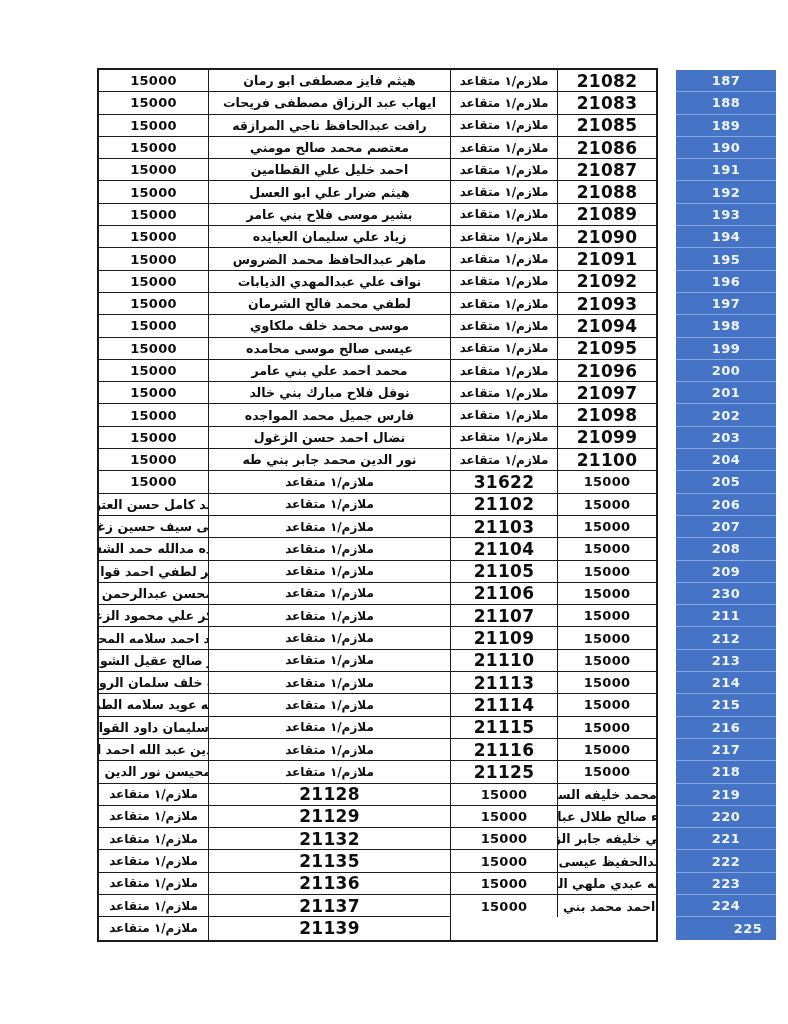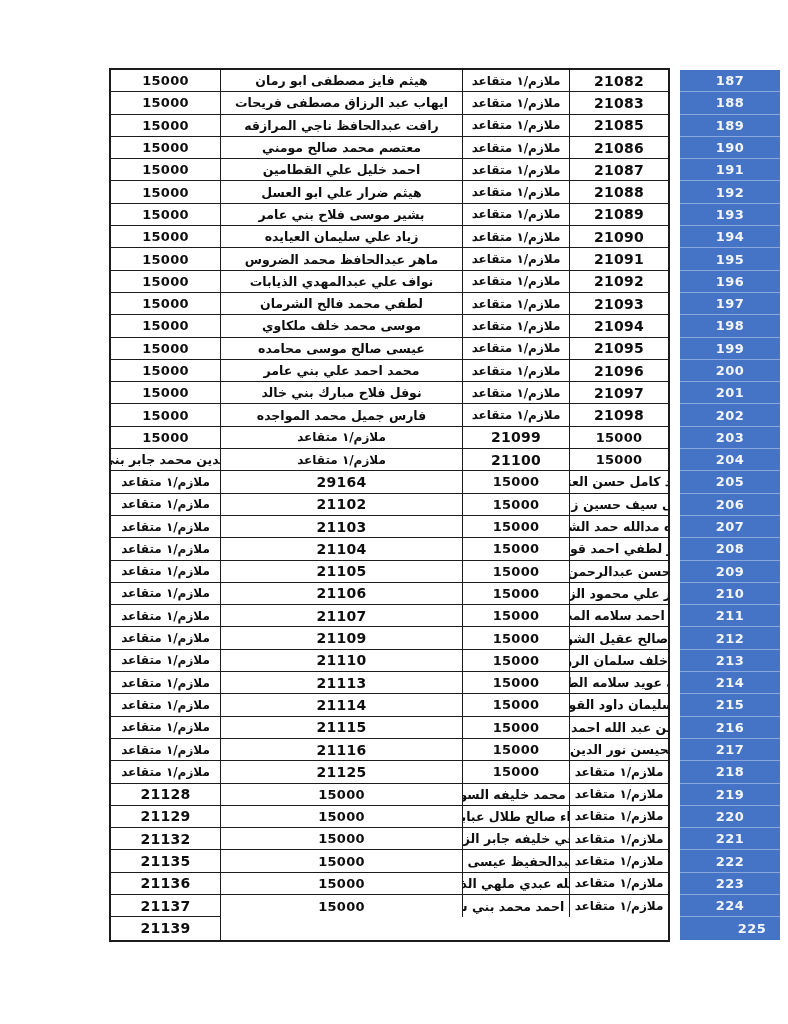--- a/index.html
+++ b/index.html
@@ -13,21 +13,21 @@
   *{margin:0;padding:0;box-sizing:border-box;}
   html,body{width:788px;height:1024px;}
   body{
     background:var(--page-bg);
     font-family:"DejaVu Sans","Liberation Sans",sans-serif;
     position:relative;
     overflow:hidden;
   }
   .page{
     position:absolute;
-    left:12px;top:0;width:625px;height:1024px;
+    left:0;top:0;width:625px;height:1024px;
     background:var(--page-bg);
     text-decoration:underline;
   }
   .table-wrap{
     position:absolute;
     left:97px;
     top:68px;
     display:flex;
     align-items:flex-start;
   }
@@ -45,26 +45,26 @@
     border-right:1.5px solid var(--border-c);
     border-bottom:1.5px solid var(--border-c);
     color:var(--text-c);
     font-weight:bold;
     white-space:nowrap;
     overflow:hidden;
   }
   .lcell:nth-child(4n){border-right:none;}
   .ltable .lcell:nth-last-child(-n+4){border-bottom:none;}
   .lcell.amount{font-size:13px;letter-spacing:.3px;}
-  .lcell.id{font-size:14px;letter-spacing:.3px;}
+  .lcell.id{font-size:17px;letter-spacing:.3px;}
   .lcell.name{font-size:12.5px;}
   .lcell.rank{font-size:12px;}
   .blue-col{
     width:100px;
-    margin-left:10px;
+    margin-left:18px;
     margin-top:2px;
     display:grid;
     grid-auto-rows:22.31px;
     background:var(--blue);
   }
   .bcell{
     display:flex;
     align-items:center;
     justify-content:center;
     color:var(--blue-text);
@@ -139,29 +139,30 @@
         <div class="lcell id">21096</div>
         <div class="lcell amount">15000</div>
         <div class="lcell name" dir="rtl">نوفل فلاح مبارك بني خالد</div>
         <div class="lcell rank" dir="rtl">ملازم/١ متقاعد</div>
         <div class="lcell id">21097</div>
         <div class="lcell amount">15000</div>
         <div class="lcell name" dir="rtl">فارس جميل محمد المواجده</div>
         <div class="lcell rank" dir="rtl">ملازم/١ متقاعد</div>
         <div class="lcell id">21098</div>
         <div class="lcell amount">15000</div>
+        <div class="lcell name" dir="rtl">نضال احمد حسن الزغول</div>
         <div class="lcell rank" dir="rtl">ملازم/١ متقاعد</div>
         <div class="lcell id">21099</div>
         <div class="lcell amount">15000</div>
         <div class="lcell name" dir="rtl">نور الدين محمد جابر بني طه</div>
         <div class="lcell rank" dir="rtl">ملازم/١ متقاعد</div>
         <div class="lcell id">21100</div>
         <div class="lcell amount">15000</div>
         <div class="lcell rank" dir="rtl">ملازم/١ متقاعد</div>
-        <div class="lcell id">29164</div>
+        <div class="lcell id">31622</div>
         <div class="lcell amount">15000</div>
         <div class="lcell name" dir="rtl">رائد كامل حسن العتوم</div>
         <div class="lcell rank" dir="rtl">ملازم/١ متقاعد</div>
         <div class="lcell id">21102</div>
         <div class="lcell amount">15000</div>
         <div class="lcell name" dir="rtl">رضى سيف حسين زغول</div>
         <div class="lcell rank" dir="rtl">ملازم/١ متقاعد</div>
         <div class="lcell id">21103</div>
         <div class="lcell amount">15000</div>
         <div class="lcell name" dir="rtl">عوده مدالله حمد الشقور</div>
@@ -252,21 +253,21 @@
         <div class="bcell">200</div>
         <div class="bcell">201</div>
         <div class="bcell">202</div>
         <div class="bcell">203</div>
         <div class="bcell">204</div>
         <div class="bcell">205</div>
         <div class="bcell">206</div>
         <div class="bcell">207</div>
         <div class="bcell">208</div>
         <div class="bcell">209</div>
-        <div class="bcell">210</div>
+        <div class="bcell">230</div>
         <div class="bcell">211</div>
         <div class="bcell">212</div>
         <div class="bcell">213</div>
         <div class="bcell">214</div>
         <div class="bcell">215</div>
         <div class="bcell">216</div>
         <div class="bcell">217</div>
         <div class="bcell">218</div>
         <div class="bcell">219</div>
         <div class="bcell">220</div>

